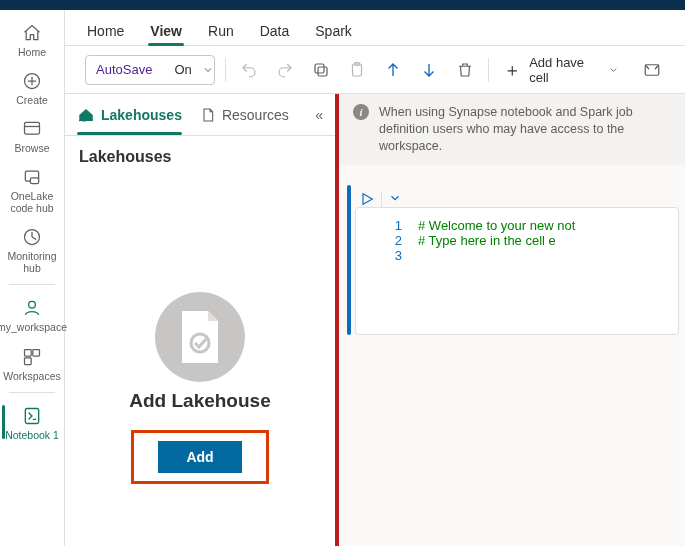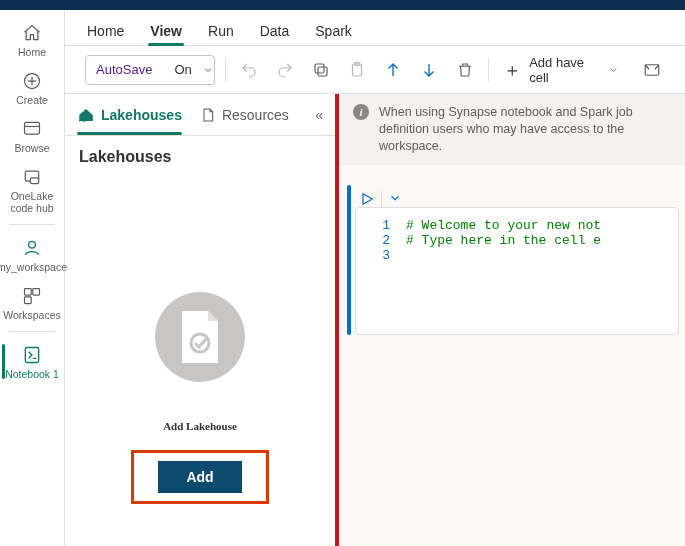--- a/index.html
+++ b/index.html
@@ -36,31 +36,31 @@
   .content { flex:1; display:flex; overflow:hidden;}
   .side { width:274px; border-right:4px solid #b91c1c; display:flex; flex-direction:column;}
   .sidetabs { display:flex; align-items:center; padding:10px 12px 0 12px; gap:18px; border-bottom:1px solid #e1dfdd; height:42px;}
   .stab { display:flex; align-items:center; gap:6px; font-size:14px; padding-bottom:10px; cursor:pointer; color:#605e5c; position:relative;}
   .stab.active { color:#117865; font-weight:600;}
   .stab.active::after{ content:""; position:absolute; bottom:-1px; left:0; right:0; height:3px; background:#117865; border-radius:2px;}
   .collapse { margin-left:auto; cursor:pointer; color:#605e5c; font-size:14px; padding-bottom:10px;}
   .sidehdr { font-size:16px; font-weight:600; padding:12px 14px 6px;}
   .empty { flex:1; display:flex; flex-direction:column; align-items:center; justify-content:flex-start; padding-top:120px;}
   .doc-circle { width:90px; height:90px; border-radius:50%; background:#c8c6c4; display:flex; align-items:center; justify-content:center;}
-  .empty h3 { font-size:11px; font-weight:600; margin-top:38px;font-family:Liberation Serif, serif;}
+  .empty h3 { font-size:19px; font-weight:600; margin-top:8px;}
   .addbtn-wrap { margin-top:18px; border:3px solid #d83b01; padding:8px 24px;}
-  .addbtn { background:#0c4a6e; color:#fff; border:none; font-weight:600; font-size:14px; padding:8px 28px; cursor:pointer;}
+  .addbtn { background:#0369a1; color:#fff; border:none; font-weight:600; font-size:14px; padding:8px 28px; cursor:pointer;}
 
   .editor { flex:1; display:flex; flex-direction:column; background:#faf9f8;}
   .banner { display:flex; gap:10px; padding:10px 14px; background:#f3f2f1; color:#605e5c; font-size:12.5px; line-height:1.35;}
   .info-icon { width:16px; height:16px; border-radius:50%; background:#8a8886; color:#f3f2f1; font-size:11px; font-weight:700; display:flex; align-items:center; justify-content:center; flex-shrink:0; font-style:italic; font-family:Georgia,serif;}
   .cellbox { margin:20px 6px 0 8px; display:flex; gap:4px;}
   .cell-marker { width:4px; align-self:stretch; background:#0f6cbd; border-radius:2px; min-height:150px;}
   .cell-run { display:flex; align-items:flex-start; gap:6px; padding:6px 6px 0 4px;}
-  .cell-body { flex:1; background:#fff; border:1px solid #e1dfdd; border-radius:4px; padding:10px 16px; font-family: Liberation Mono, monospace; font-size:13px;}
+  .cell-body { flex:1; background:#fff; border:1px solid #e1dfdd; border-radius:4px; padding:10px 28px; font-family: Liberation Sans, sans-serif; font-size:13px;}
   .ln { color:#0f6cbd; display:inline-block; width:18px; text-align:right; margin-right:16px;}
   .cm { color:#008000;}
   svg { display:block; }
 </style>
 </head>
 <body>
 
 <div class="topbar"></div>
 <div class="app">
   <div class="leftnav">
@@ -92,20 +92,29 @@
       <span class="label">Browse</span>
     </div>
     <div class="nav-item">
       <span class="icon">
           <svg width="20" height="20" viewBox="0 0 24 24" fill="none" stroke="#605e5c" stroke-width="1.5">
             <rect x="4" y="5" width="16" height="12" rx="2"></rect>
             <rect x="10" y="13" width="10" height="7" rx="2" fill="#fff"></rect>
           </svg>
         </span>
       <span class="label">OneLake code hub</span>
+    </div>
+    <div class="nav-item">
+      <span class="icon">
+          <svg width="20" height="20" viewBox="0 0 24 24" fill="none" stroke="#605e5c" stroke-width="1.5">
+            <circle cx="12" cy="12" r="9"></circle>
+            <path d="M12 12 L12 6 M12 12 L17 15"></path>
+          </svg>
+        </span>
+      <span class="label">Monitoring hub</span>
     </div>
     <div class="nav-sep"></div>
     <div class="nav-item">
       <span class="icon">
           <svg width="20" height="20" viewBox="0 0 24 24" fill="none" stroke="#117865" stroke-width="1.6">
             <path d="M4 20c2-5 14-5 16 0"></path>
             <circle cx="12" cy="8" r="4"></circle>
           </svg>
         </span>
       <span class="label">my_workspace</span>

